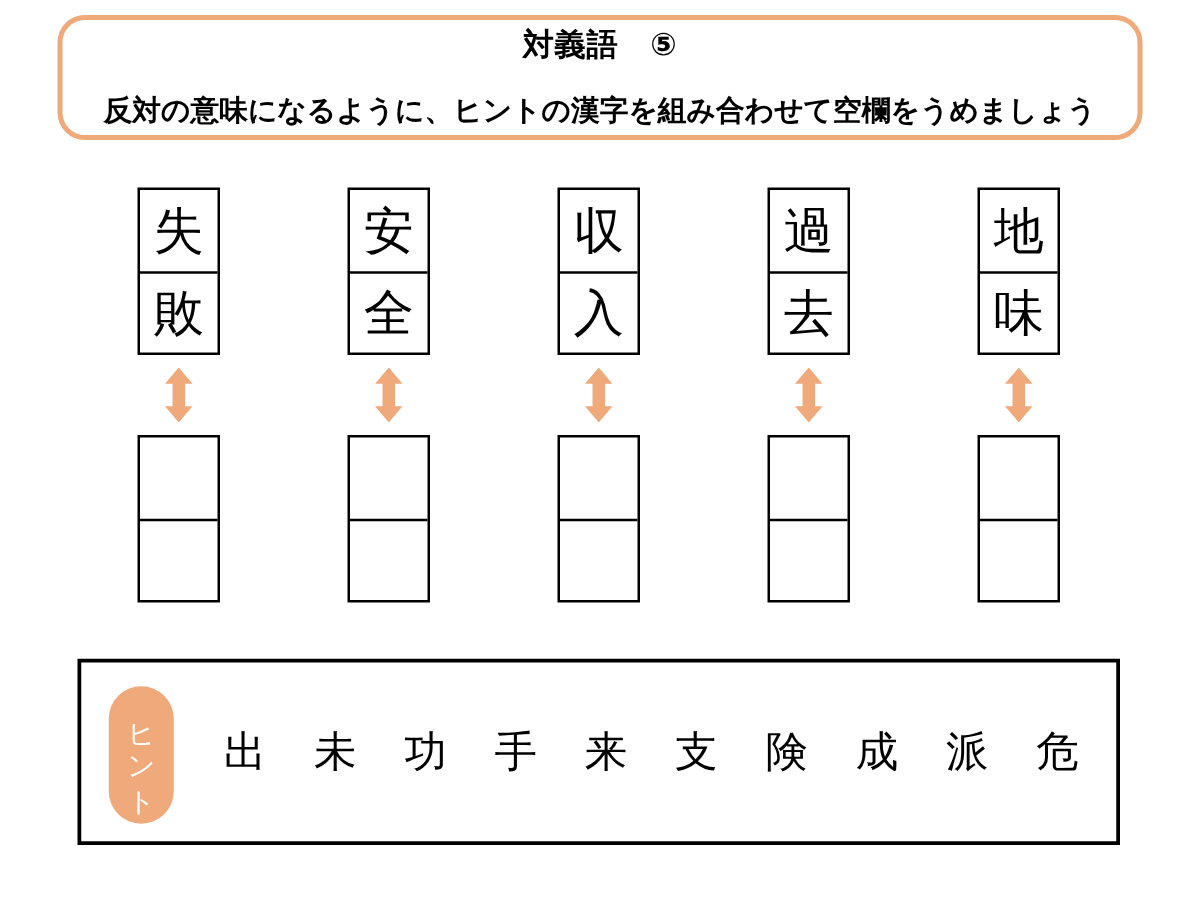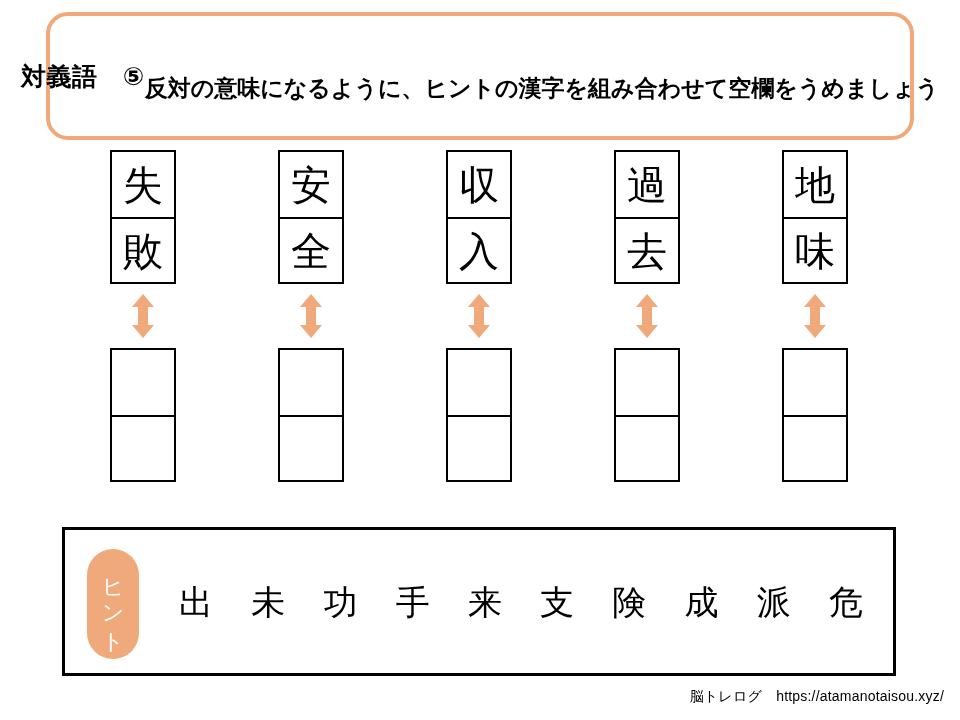--- a/index.html
+++ b/index.html
@@ -21,27 +21,27 @@
     position: absolute;
     inset: 0;
   }
 
   
   .header-panel {
     position: absolute;
     left: 46px;
     top: 12px;
     width: 868px;
-    height: 128px;
+    height: 100px;
     box-sizing: border-box;
     border: 4px solid #EFA97A;
     border-radius: 22px;
     background: #ffffff;
     display: flex;
-    flex-direction: row;
+    flex-direction: column;
     align-items: center;
     justify-content: center;
   }
   .header-title {
     font-size: 25px;
     font-weight: 700;
     letter-spacing: 0.5px;
     line-height: 1.15;
     white-space: pre;
   }
@@ -280,15 +280,14 @@
       <span class="hint-kanji">手</span>
       <span class="hint-kanji">来</span>
       <span class="hint-kanji">支</span>
       <span class="hint-kanji">険</span>
       <span class="hint-kanji">成</span>
       <span class="hint-kanji">派</span>
       <span class="hint-kanji">危</span>
     </div>
   </div>
 
-  <div class="footer">脳トレログ　https://atamanotaisou.xyz/</div>
 
 </div>
 
 </body></html>

